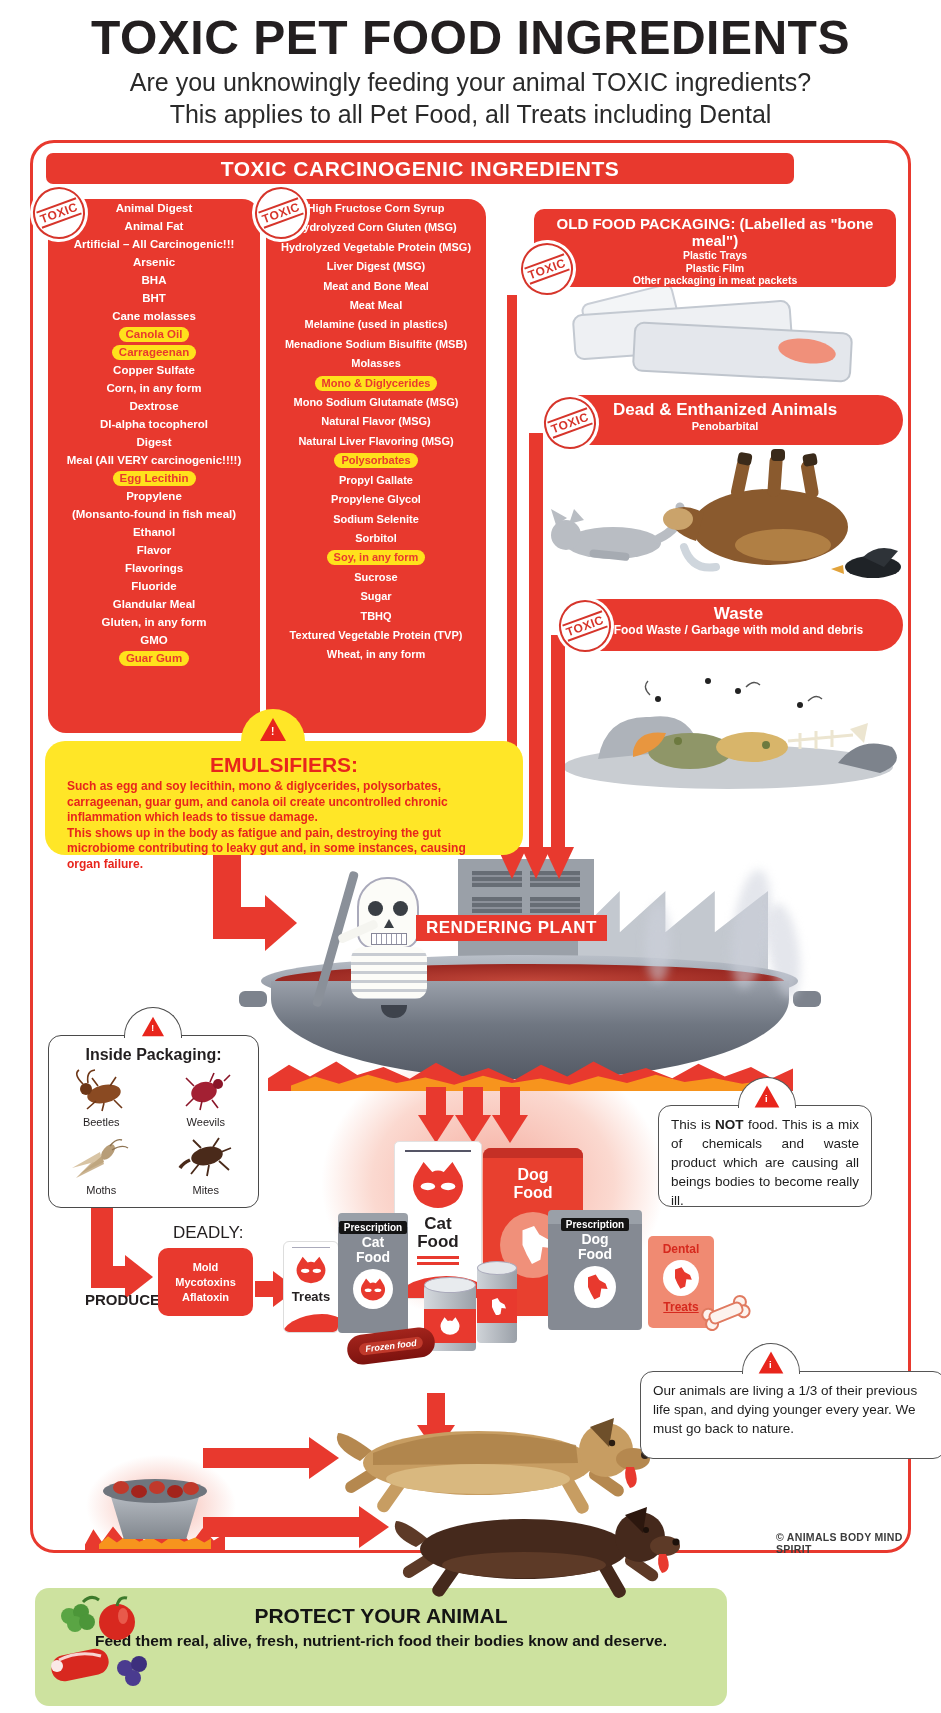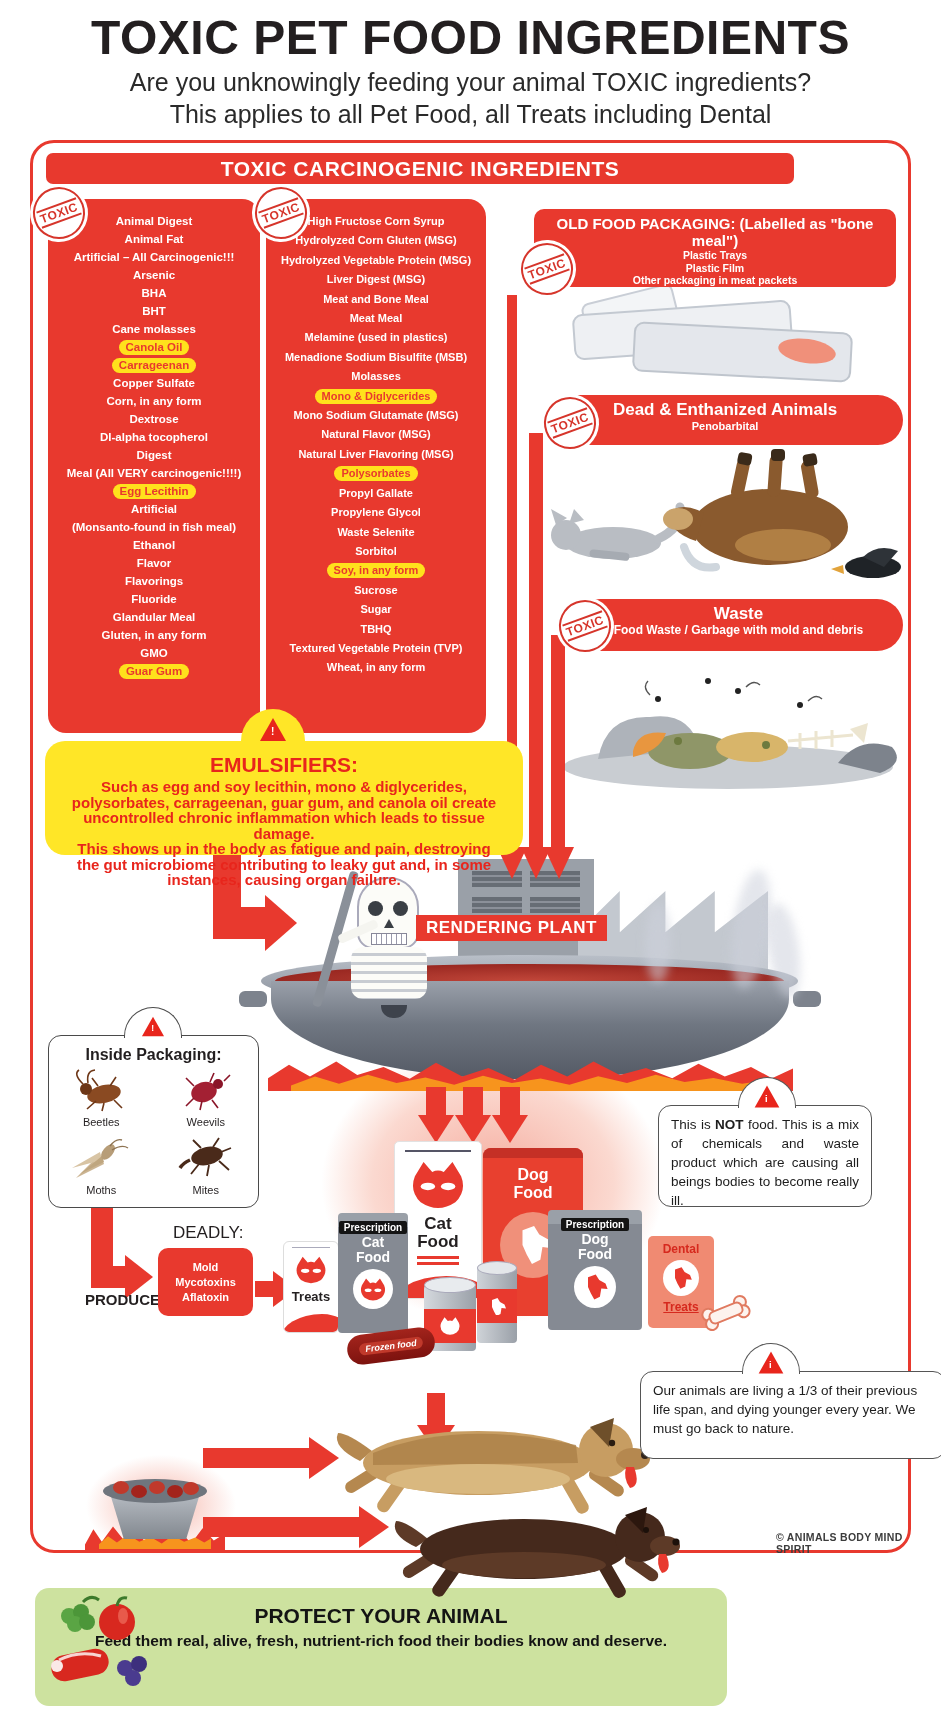--- a/index.html
+++ b/index.html
@@ -11,21 +11,21 @@
               letter-spacing:.5px;color:#231f20;}
   .sub1{left:0;top:68px;width:941px;text-align:center;font-size:25px;color:#2a2a2a;}
   .sub2{left:0;top:100px;width:941px;text-align:center;font-size:25px;color:#2a2a2a;}
   
   .panel{left:30px;top:140px;width:881px;height:1413px;border:3px solid #e8392e;border-radius:24px;
          background:#fff;box-sizing:border-box;}
   .banner{left:13px;top:10px;width:748px;height:31px;background:#e8392e;border-radius:7px;
           color:#fff;font-weight:bold;font-size:21px;display:flex;align-items:center;justify-content:center;
           letter-spacing:.5px;}
   .redcol{background:#e8392e;border-radius:18px;}
-  .col-items{padding-top:13px;text-align:center;}
+  .col-items{padding-top:0;text-align:center;}
   .ing-line{color:#fff;font-weight:bold;font-size:11.5px;line-height:18px;white-space:nowrap;}
   .col2 .ing-line{font-size:11px;line-height:19.4px;}
   .ing-line .hl{background:#ffe11c;color:#e8392e;border-radius:8px;padding:0 7px;display:inline-block;line-height:15px;}
   
   .stamp{width:52px;height:52px;border-radius:50%;background:#fff;border:2px solid #d6352b;
          box-shadow:0 0 0 3px #fff;display:flex;align-items:center;justify-content:center;
          transform:rotate(-20deg);box-sizing:border-box;z-index:6;}
   .stamp span{color:#d6352b;font-weight:bold;font-size:12px;border-top:2px solid #d6352b;
               border-bottom:2px solid #d6352b;padding:0 2px;letter-spacing:.5px;}
   
@@ -34,21 +34,21 @@
   .rbox .sub{font-weight:bold;font-size:10.5px;line-height:12.5px;}
   .pill .t1{font-size:17px;margin-top:5px;}
   .pill .sub{font-size:11px;}
   
   .warn{width:0;height:0;border-left:13px solid transparent;border-right:13px solid transparent;
         border-bottom:23px solid #e8251c;position:relative;}
   .warn i{position:absolute;left:-2px;top:8px;color:#fff;font-style:normal;font-size:10px;font-weight:bold;}
   
   .emul{background:#ffe627;border-radius:20px;z-index:5;}
   .emul h3{margin:12px 0 2px 0;text-align:center;color:#e8251c;font-size:21px;}
-  .emul p{margin:0 22px;color:#e8251c;font-weight:bold;font-size:15px;line-height:15.5px;text-align:center;}
+  .emul p{margin:0 22px;color:#e8251c;font-weight:bold;font-size:12px;line-height:15.5px;}
   .bump-y{width:64px;height:32px;border-radius:32px 32px 0 0;background:#ffe627;z-index:5;
           display:flex;justify-content:center;align-items:flex-end;}
   
   .bubble{background:#fff;border:1.7px solid #555;border-radius:13px;z-index:12;box-sizing:border-box;}
   .bubble p{margin:9px 12px;font-size:13.5px;line-height:19px;color:#1d1d1d;text-align:justify;}
   .bubble-bump{width:58px;height:31px;border-radius:30px 30px 0 0;background:#fff;border:1.7px solid #555;
                border-bottom:none;z-index:13;display:flex;justify-content:center;align-items:flex-end;box-sizing:border-box;}
   
   .bar{background:#e8392e;position:absolute;}
   .tri{width:0;height:0;position:absolute;}
@@ -100,21 +100,21 @@
           <div class="ing-line"><span>Cane molasses</span></div>
           <div class="ing-line"><span class="hl">Canola Oil</span></div>
           <div class="ing-line"><span class="hl">Carrageenan</span></div>
           <div class="ing-line"><span>Copper Sulfate</span></div>
           <div class="ing-line"><span>Corn, in any form</span></div>
           <div class="ing-line"><span>Dextrose</span></div>
           <div class="ing-line"><span>DI-alpha tocopherol</span></div>
           <div class="ing-line"><span>Digest</span></div>
           <div class="ing-line"><span>Meal (All VERY carcinogenic!!!!)</span></div>
           <div class="ing-line"><span class="hl">Egg Lecithin</span></div>
-          <div class="ing-line"><span>Artificial</span></div>
+          <div class="ing-line"><span>Propylene</span></div>
           <div class="ing-line"><span>(Monsanto-found in fish meal)</span></div>
           <div class="ing-line"><span>Ethanol</span></div>
           <div class="ing-line"><span>Flavor</span></div>
           <div class="ing-line"><span>Flavorings</span></div>
           <div class="ing-line"><span>Fluoride</span></div>
           <div class="ing-line"><span>Glandular Meal</span></div>
           <div class="ing-line"><span>Gluten, in any form</span></div>
           <div class="ing-line"><span>GMO</span></div>
           <div class="ing-line"><span class="hl">Guar Gum</span></div>
         </div>
@@ -132,21 +132,21 @@
           <div class="ing-line"><span>Melamine (used in plastics)</span></div>
           <div class="ing-line"><span>Menadione Sodium Bisulfite (MSB)</span></div>
           <div class="ing-line"><span>Molasses</span></div>
           <div class="ing-line"><span class="hl">Mono &amp; Diglycerides</span></div>
           <div class="ing-line"><span>Mono Sodium Glutamate (MSG)</span></div>
           <div class="ing-line"><span>Natural Flavor (MSG)</span></div>
           <div class="ing-line"><span>Natural Liver Flavoring (MSG)</span></div>
           <div class="ing-line"><span class="hl">Polysorbates</span></div>
           <div class="ing-line"><span>Propyl Gallate</span></div>
           <div class="ing-line"><span>Propylene Glycol</span></div>
-          <div class="ing-line"><span>Waste Selenite</span></div>
+          <div class="ing-line"><span>Sodium Selenite</span></div>
           <div class="ing-line"><span>Sorbitol</span></div>
           <div class="ing-line"><span class="hl">Soy, in any form</span></div>
           <div class="ing-line"><span>Sucrose</span></div>
           <div class="ing-line"><span>Sugar</span></div>
           <div class="ing-line"><span>TBHQ</span></div>
           <div class="ing-line"><span>Textured Vegetable Protein (TVP)</span></div>
           <div class="ing-line"><span>Wheat, in any form</span></div>
         </div>
     </div>
 

